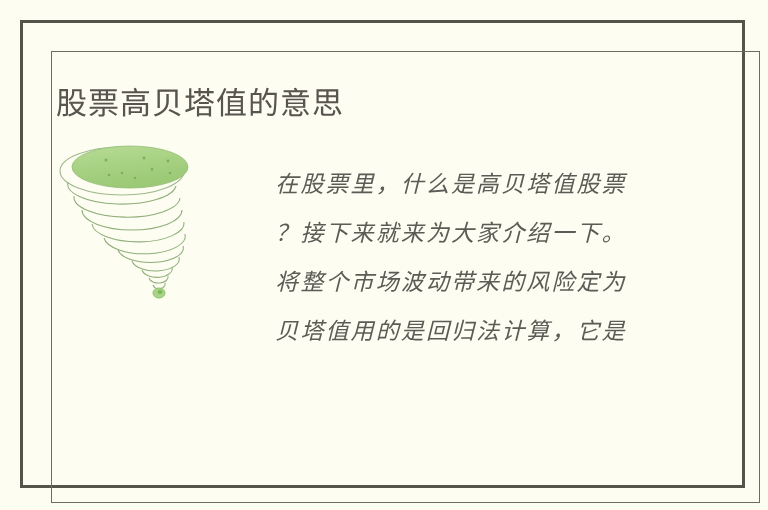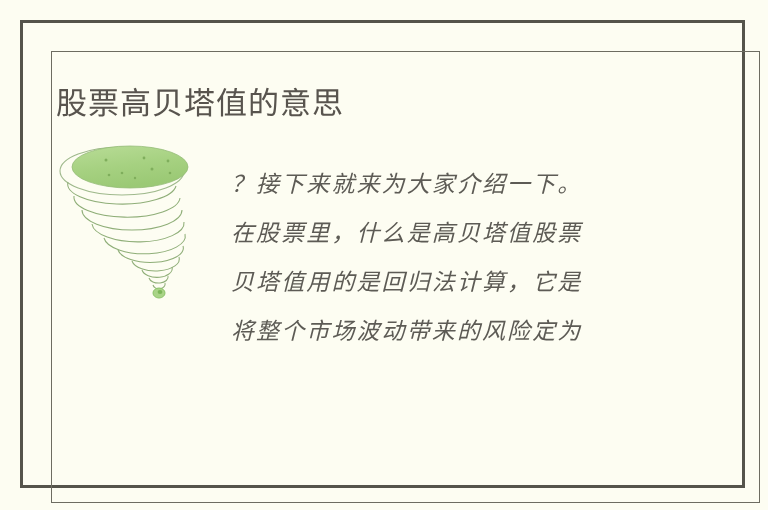--- a/index.html
+++ b/index.html
@@ -15,20 +15,21 @@
     overflow: hidden;
   }
 
   #card {
     position: absolute;
     left: 0;
     top: 0;
     width: 768px;
     height: 510px;
     background: #fdfdf2;
+    text-align: center;
   }
 
   
   #frame-outer {
     position: absolute;
     left: 20px;
     top: 20px;
     width: 725px;
     height: 468px;
     border: 3px solid #55544b;
@@ -138,19 +139,19 @@
         <path d="M97,138 A8,5 0 0 0 116,136"></path>
         <path d="M101,145 A5,4 0 0 0 113,143"></path>
       </g>
 
       <ellipse cx="107" cy="153" rx="6" ry="5" fill="#a9d487" stroke="#8cc36a" stroke-width="1"></ellipse>
       <ellipse cx="108" cy="152" rx="2.4" ry="2" fill="#7cb659"></ellipse>
     </svg>
   </div>
 
   <div id="body-text">
+    <div class="text-line">在股票里，什么是高贝塔值股票</div>
     <div class="text-line">？接下来就来为大家介绍一下。</div>
-    <div class="text-line">在股票里，什么是高贝塔值股票</div>
+    <div class="text-line">将整个市场波动带来的风险定为</div>
     <div class="text-line">贝塔值用的是回归法计算，它是</div>
-    <div class="text-line">将整个市场波动带来的风险定为</div>
   </div>
 
 </div>
 
 </body></html>

